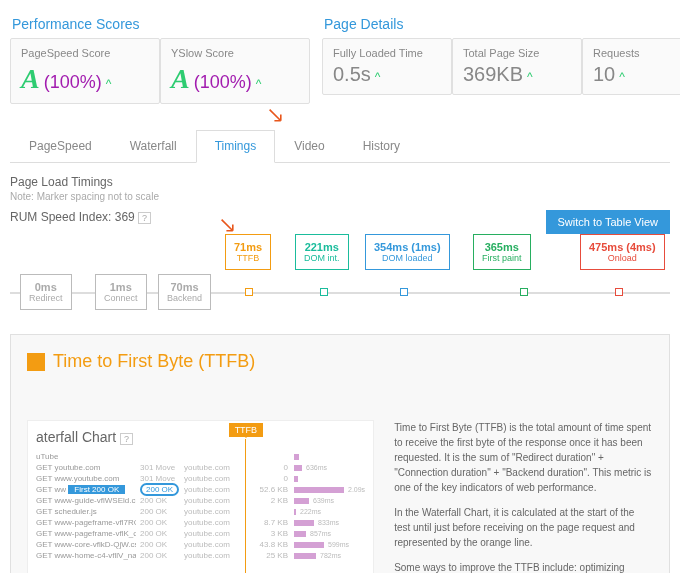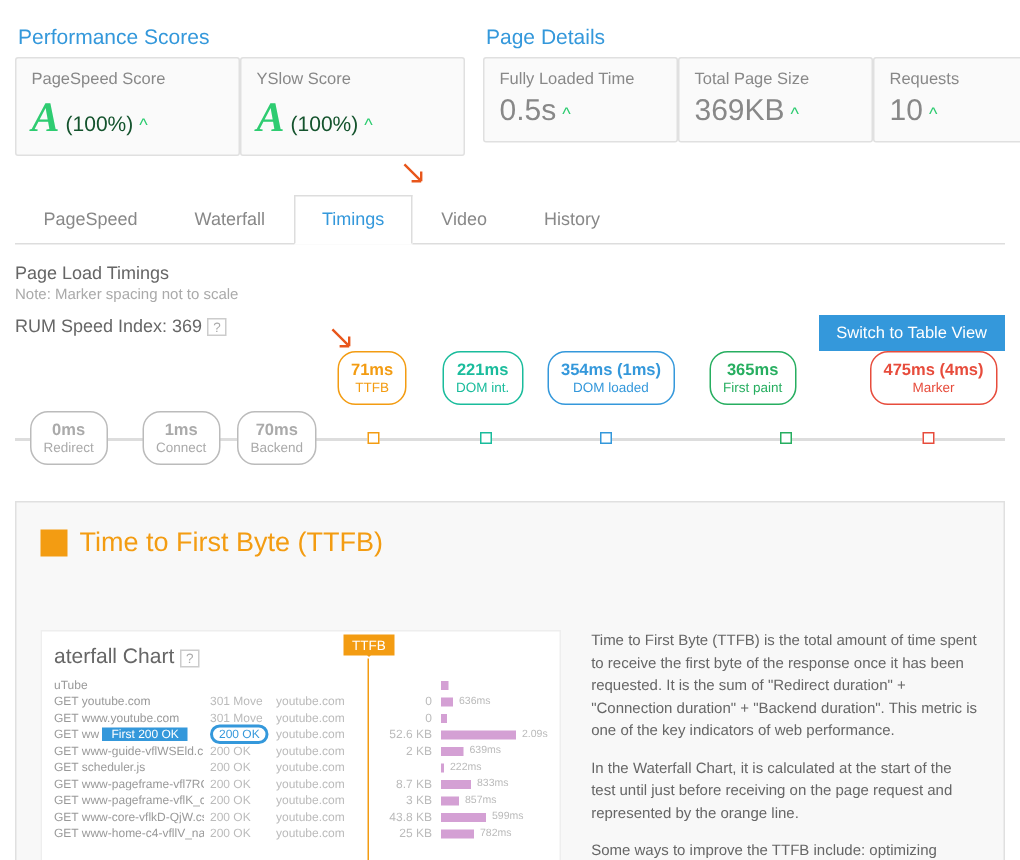--- a/index.html
+++ b/index.html
@@ -4,36 +4,36 @@
 <style>
 *{box-sizing:border-box;margin:0;padding:0;font-family:"Segoe UI",Arial,sans-serif}
 body{background:#fff;color:#555;font-size:12px;width:680px;padding:10px}
 .top-row{display:flex;gap:12px;margin-bottom:8px}
 .panel-title{color:#3498db;font-size:14px;font-weight:400;padding:6px 2px 4px;margin-bottom:2px}
 .score-box{display:flex}
 .score-cell{flex:1;border:1px solid #e0e0e0;border-radius:2px;background:#fafafa;padding:8px 10px;min-width:130px}
 .score-label{color:#888;font-size:11px;margin-bottom:4px}
 .score-val{display:flex;align-items:baseline;gap:4px}
 .grade{color:#2ecc71;font-size:28px;font-weight:700;font-style:italic;font-family:Georgia,serif}
-.pct{color:#14532d;font-size:14px;font-weight:400}
+.pct{color:#a21caf;font-size:18px;font-weight:400}
 .caret{color:#2ecc71;font-size:12px}
 .detail-val{color:#888;font-size:20px;font-weight:300}
 .tabs{display:flex;border-bottom:1px solid #ddd;margin-top:26px}
 .tab{padding:8px 18px;color:#888;font-size:12px;border:1px solid transparent;cursor:pointer}
 .tab.active{color:#3498db;border:1px solid #ddd;border-bottom:1px solid #fff;margin-bottom:-1px;background:#fff}
 .arrow-red{position:absolute;width:16px;height:16px}
 .arrow-red svg{width:16px;height:16px}
 .sect-title{color:#666;font-size:12px;font-weight:400;margin:12px 0 2px}
 .note{color:#aaa;font-size:10px;margin-bottom:8px}
 .rum{color:#666;font-size:12px;margin-bottom:8px}
 .qmark{border:1px solid #ccc;padding:0 3px;font-size:9px;color:#aaa}
 .switch-btn{float:right;background:#3498db;color:#fff;border:none;padding:6px 12px;font-size:11px;cursor:pointer}
 .timeline-wrap{position:relative;height:80px;margin-top:10px;clear:both}
 .tl-line{position:absolute;top:58px;left:0;right:0;height:2px;background:#ddd}
-.tl-box{position:absolute;top:0;border:1px solid;border-radius:12px;padding:6px 8px;font-size:10px;text-align:center;background:#fff;white-space:nowrap}
+.tl-box{position:absolute;top:0;border:1px solid;border-radius:0;padding:6px 8px;font-size:10px;text-align:center;background:#fff;white-space:nowrap}
 .tl-box .v{font-weight:600;font-size:11px}
 .tl-box .l{font-size:9px}
 .tl-tick{position:absolute;top:54px;width:8px;height:8px;border:1px solid;background:#fff}
 .gray{border-color:#bbb;color:#aaa}
 .orange{border-color:#f39c12;color:#f39c12}
 .teal{border-color:#1abc9c;color:#1abc9c}
 .blue{border-color:#3498db;color:#3498db}
 .green{border-color:#27ae60;color:#27ae60}
 .red{border-color:#e74c3c;color:#e74c3c}
 .ttfb-panel{border:1px solid #e0e0e0;background:#f8f8f8;padding:16px;margin-top:20px;display:flex;gap:20px}
@@ -165,21 +165,21 @@
       <div class="l">DOM loaded</div>
     </div>
   <div class="tl-tick blue" style="left:390px"></div>
   <div class="tl-box green" style="left:463px">
       <div class="v">365ms</div>
       <div class="l">First paint</div>
     </div>
   <div class="tl-tick green" style="left:510px"></div>
   <div class="tl-box red" style="left:570px">
       <div class="v">475ms (4ms)</div>
-      <div class="l">Marker</div>
+      <div class="l">Onload</div>
     </div>
   <div class="tl-tick red" style="left:605px"></div>
 </div>
 
 <div class="ttfb-panel" style="flex-direction:column">
   <div class="ttfb-head">
     <div class="ttfb-sq"></div>
     <div class="ttfb-title">Time to First Byte (TTFB)</div>
   </div>
   <div style="display:flex;gap:20px">

